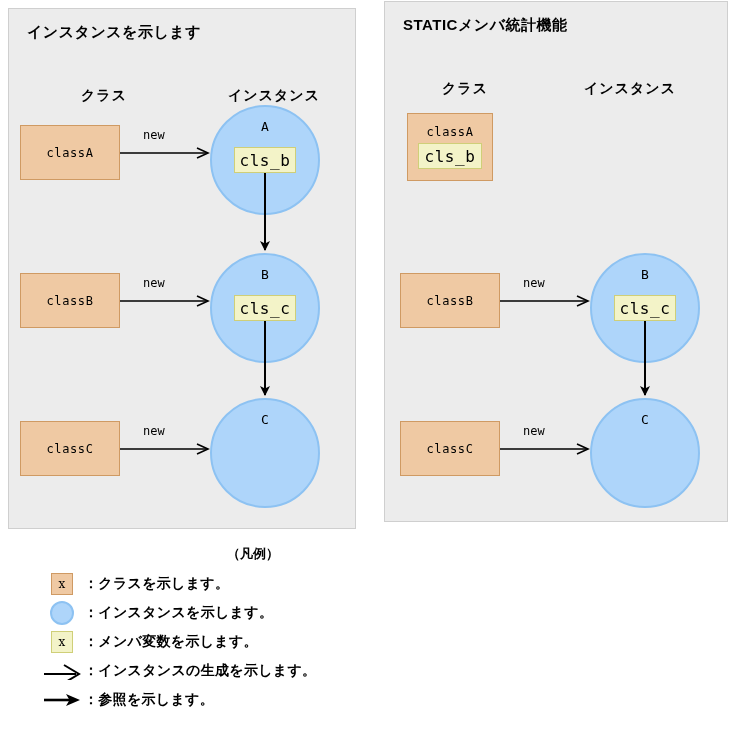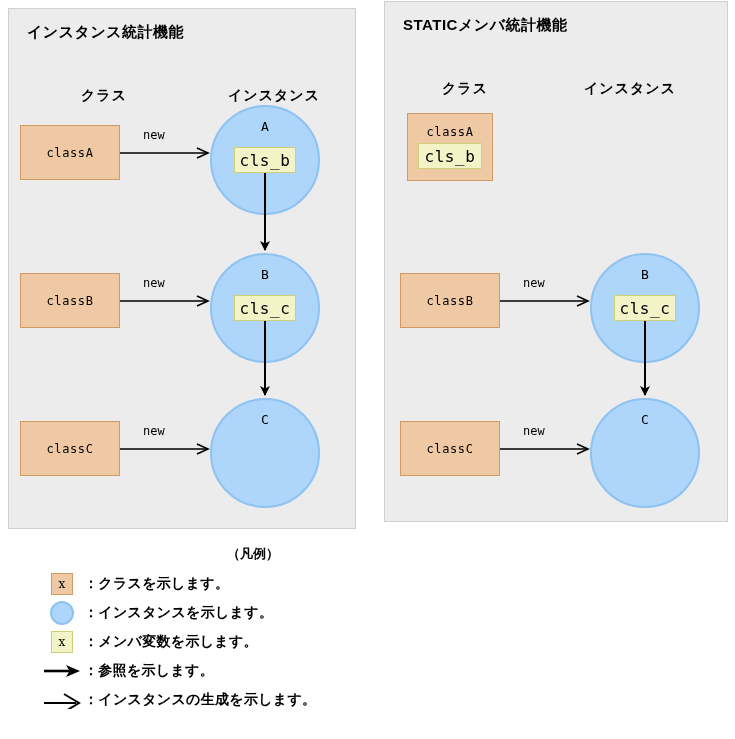--- a/index.html
+++ b/index.html
@@ -180,21 +180,21 @@
     font-size: 14px;
     font-weight: 700;
     letter-spacing: 0.3px;
     white-space: nowrap;
   }
 </style>
 </head>
 <body>
 
 <div class="panel" id="panel-instance">
-  <div class="panel-title">インスタンス統計機能</div>
+  <div class="panel-title">インスタンスを示します</div>
   <div class="col-header" style="left:40px; top:78px; width:110px;">クラス</div>
   <div class="col-header" style="left:200px; top:78px; width:130px;">インスタンス</div>
 </div>
 
 <div class="class-box" style="left:20px; top:125px; width:100px; height:55px;">
   <span class="class-label">classA</span>
 </div>
 <div class="class-box" style="left:20px; top:273px; width:100px; height:55px;">
   <span class="class-label">classB</span>
 </div>
@@ -287,30 +287,30 @@
 
   <div class="legend-row">
     <span class="legend-swatch">
       <span class="sw-member">x</span>
     </span>
     <span class="legend-text">：メンバ変数を示します。</span>
   </div>
 
   <div class="legend-row">
     <span class="legend-swatch">
+      <svg width="40" height="18">
+        <line x1="2" y1="12" x2="34" y2="12" stroke="#000000" stroke-width="2"></line>
+        <path d="M22,3 L37,12 L22,21" fill="none" stroke="#000000" stroke-width="2"></path>
+      </svg>
+    </span>
+    <span class="legend-text">：インスタンスの生成を示します。</span>
+  </div>
+
+  <div class="legend-row">
+    <span class="legend-swatch">
       <svg width="40" height="16">
         <line x1="2" y1="8" x2="28" y2="8" stroke="#000000" stroke-width="2.6"></line>
         <path d="M24,2 L38,8 L24,14 L27.5,8 Z" fill="#000000"></path>
       </svg>
     </span>
     <span class="legend-text">：参照を示します。</span>
   </div>
-
-  <div class="legend-row">
-    <span class="legend-swatch">
-      <svg width="40" height="18">
-        <line x1="2" y1="12" x2="34" y2="12" stroke="#000000" stroke-width="2"></line>
-        <path d="M22,3 L37,12 L22,21" fill="none" stroke="#000000" stroke-width="2"></path>
-      </svg>
-    </span>
-    <span class="legend-text">：インスタンスの生成を示します。</span>
-  </div>
 </div>
 
 </body></html>

